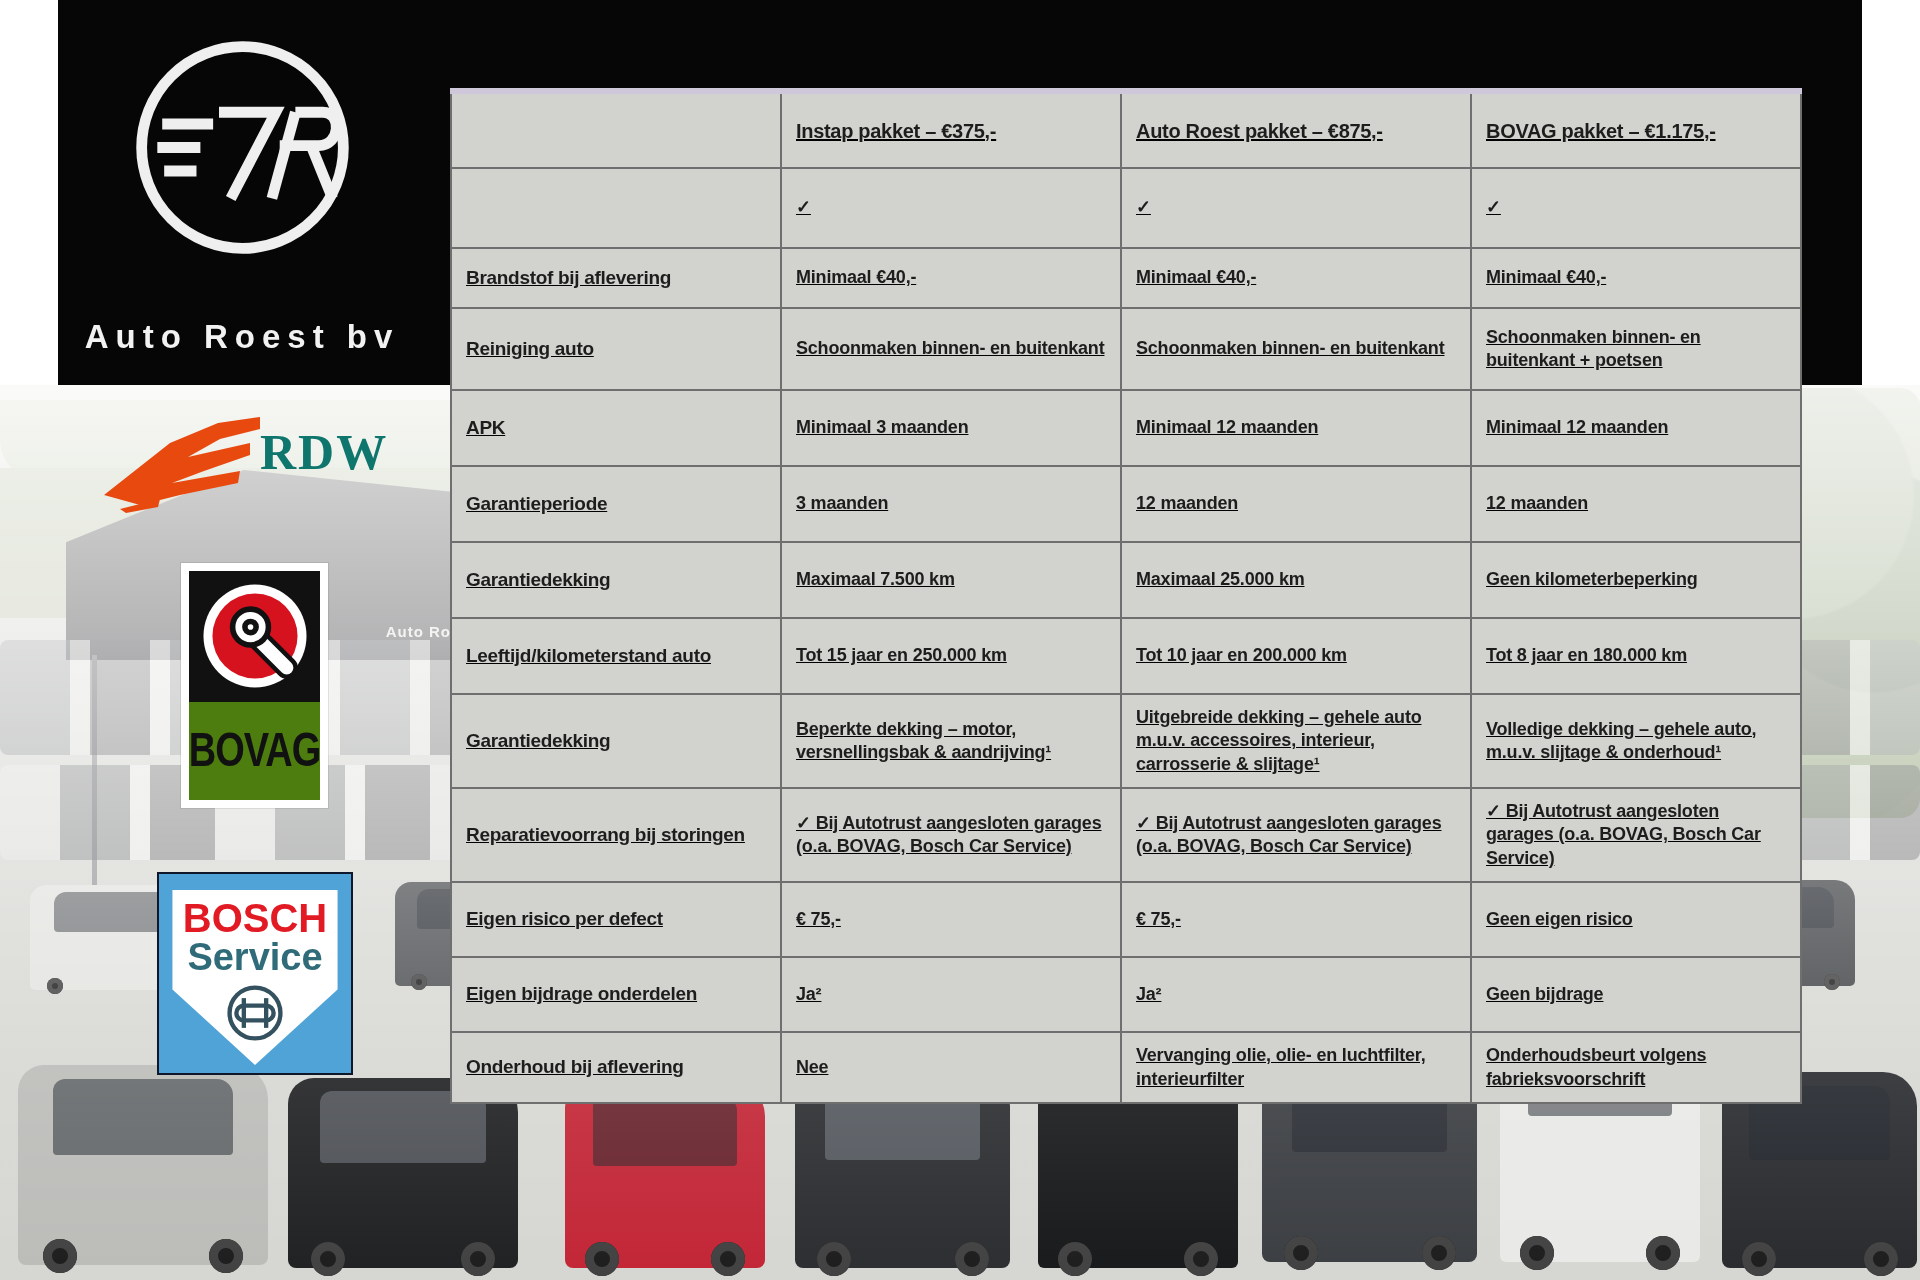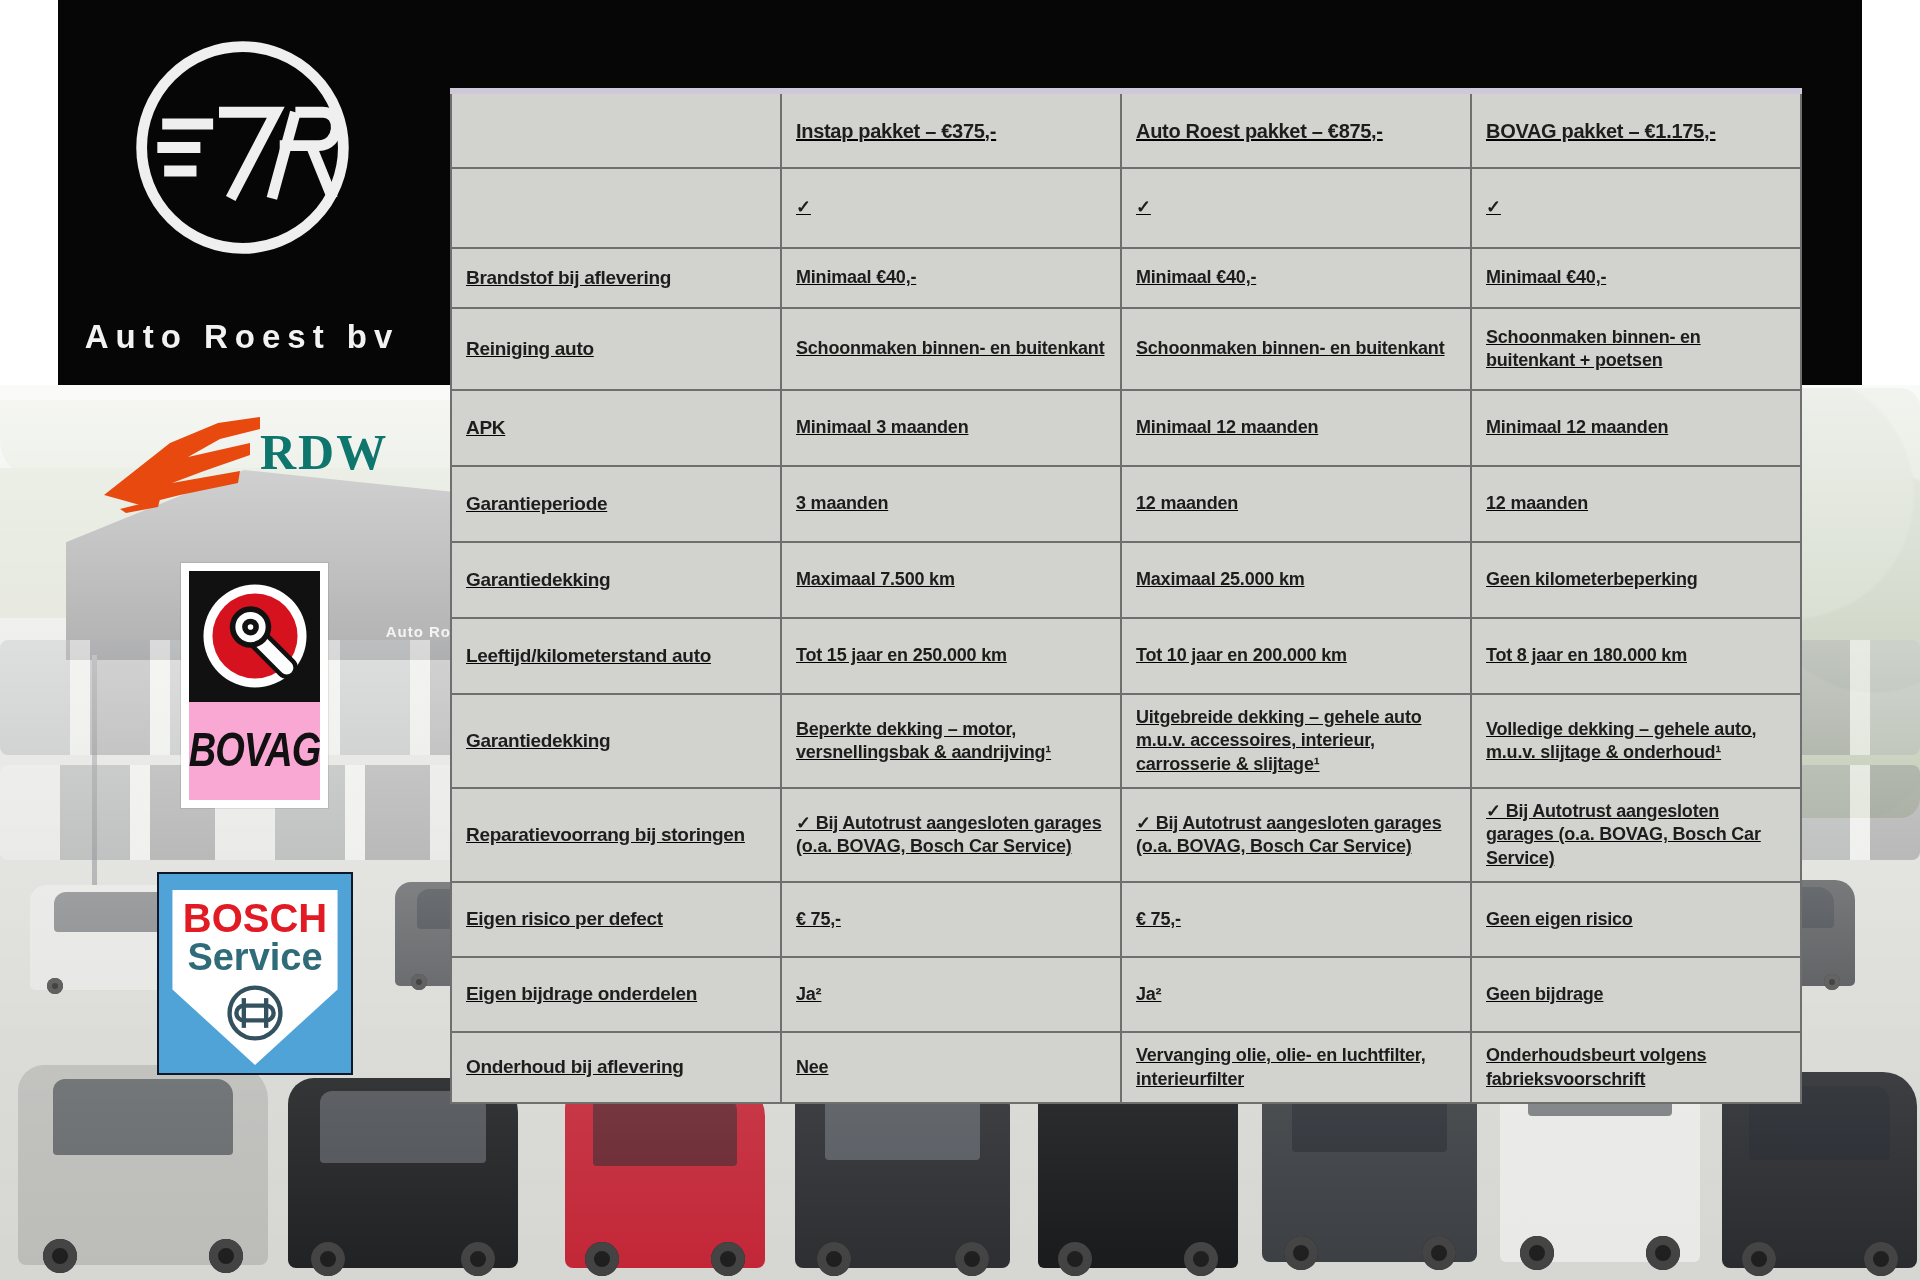--- a/index.html
+++ b/index.html
@@ -56,21 +56,21 @@
 
   
   .rdw{position:absolute;left:100px;top:405px;width:300px;height:110px;}
   .rdw svg{position:absolute;left:0;top:8px;}
   .rdw-text{position:absolute;left:160px;top:18px;font-family:"Liberation Serif",serif;
             font-weight:700;font-size:50px;color:#0f766e;letter-spacing:2px;}
 
   .bovag{position:absolute;left:181px;top:563px;width:147px;height:245px;background:#fff;
          padding:8px;box-sizing:border-box;box-shadow:0 0 0 1px rgba(0,0,0,.08);}
   .bovag-top{width:100%;height:57%;background:#111;display:flex;align-items:center;justify-content:center;}
-  .bovag-bottom{width:100%;height:43%;background:#f9a8d4;display:flex;align-items:center;justify-content:center;font-style:italic;}
+  .bovag-bottom{width:100%;height:43%;background:#4d7c0f;display:flex;align-items:center;justify-content:center;}
   .bovag-word{font-size:38px;font-weight:800;color:#111;letter-spacing:-1px;transform:scaleY(1.25);}
 
   .bosch{position:absolute;left:157px;top:872px;width:196px;height:203px;background:#4fa3d7;
          border:2px solid #0f172a;box-sizing:border-box;}
   .bosch-shield{position:absolute;left:0;top:0;width:100%;height:100%;background:#fff;
                 clip-path:polygon(7% 8%,93% 8%,93% 58%,50% 96%,7% 58%);}
   .bosch-word{position:absolute;left:0;top:22px;width:100%;text-align:center;
               font-size:40px;font-weight:800;color:#e21a24;letter-spacing:0px;}
   .bosch-service{position:absolute;left:0;top:62px;width:100%;text-align:center;
                  font-size:38px;font-weight:700;color:#2f6b79;}

